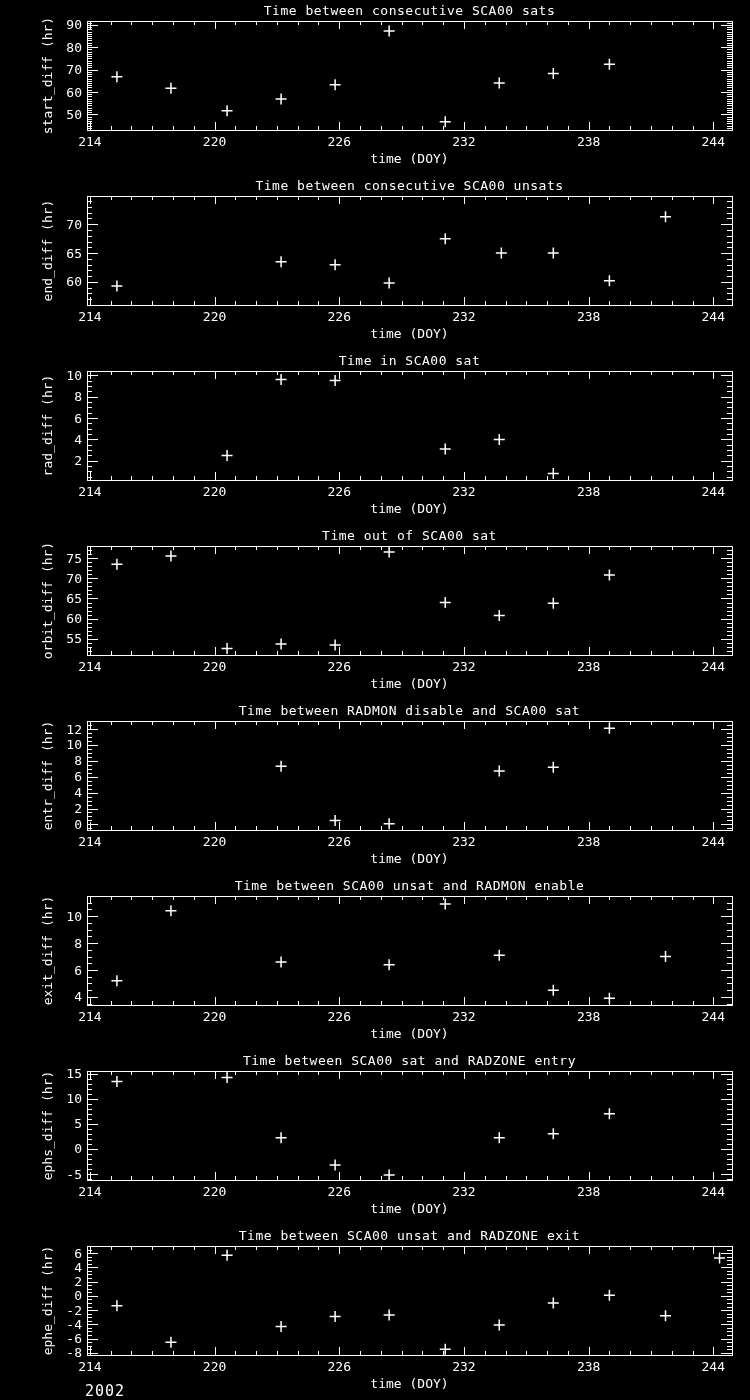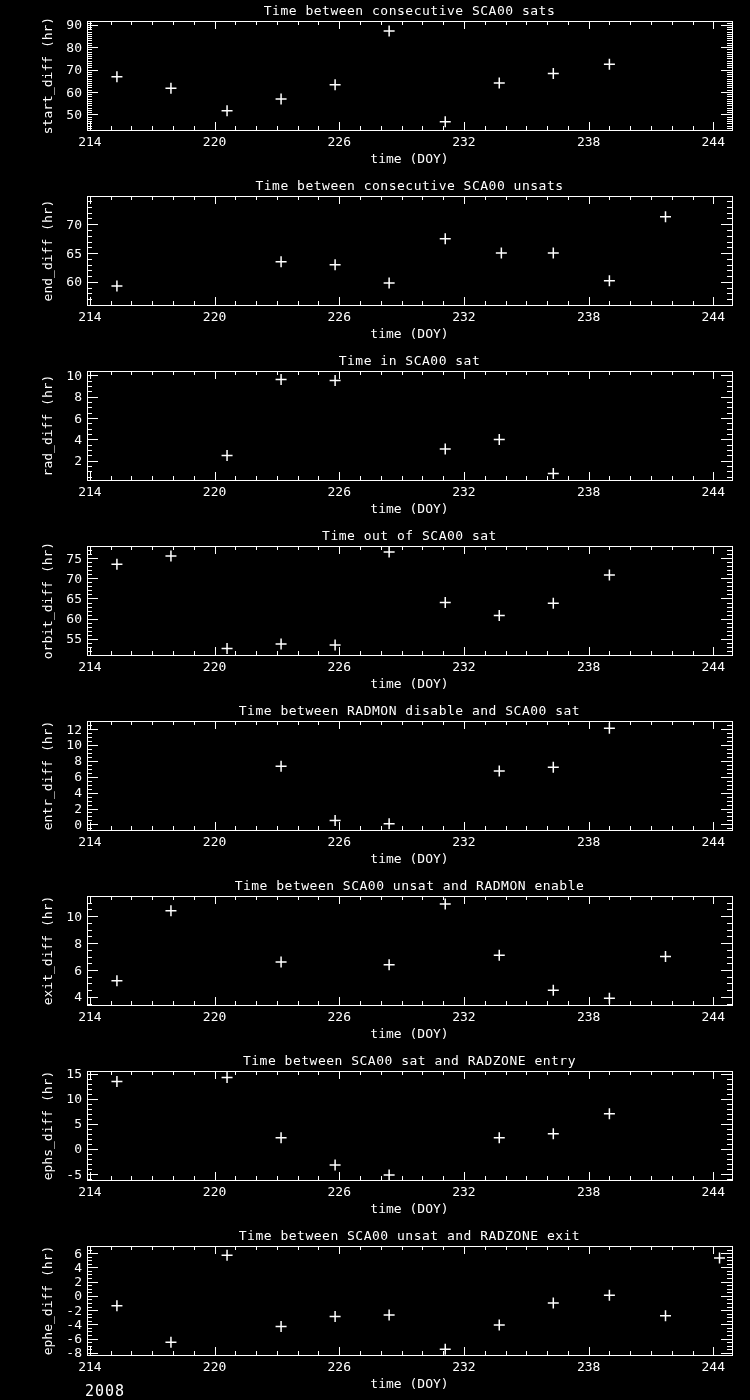--- a/index.html
+++ b/index.html
@@ -203,13 +203,13 @@
       <text x="463.9426546391751" y="146" text-anchor="middle">232</text>
       <text x="588.6204896907216" y="146" text-anchor="middle">238</text>
       <text x="713.2983247422679" y="146" text-anchor="middle">244</text>
       <text x="409.5" y="15" text-anchor="middle" class="title">Time between SCA00 unsat and RADZONE exit</text>
       <text x="409.5" y="163" text-anchor="middle">time (DOY)</text>
       <text x="52" y="75.5" text-anchor="middle" transform="rotate(-90 52 75.5)">ephe_diff (hr)</text>
       <path d="M111.4226804123711 80.84313725490196H122.4226804123711M116.9226804123711 75.34313725490196V86.34313725490196M165.44974226804112 117.17647058823529H176.44974226804112M170.94974226804112 111.67647058823529V122.67647058823529M221.55476804123674 30.26143790849673H232.55476804123674M227.05476804123674 24.76143790849673V35.76143790849673M275.58182989690675 101.5032679738562H286.58182989690675M281.08182989690675 96.0032679738562V107.0032679738562M329.60889175257734 91.52941176470588H340.60889175257734M335.10889175257734 86.02941176470588V97.02941176470588M383.63595360824735 90.10457516339869H394.63595360824735M389.13595360824735 84.60457516339869V95.60457516339869M439.74097938144297 124.30065359477123H450.74097938144297M445.24097938144297 118.80065359477123V129.80065359477123M493.76804123711304 100.078431372549H504.76804123711304M499.26804123711304 94.578431372549V105.578431372549M547.7951030927836 77.99346405228758H558.7951030927836M553.2951030927836 72.49346405228758V83.49346405228758M603.9001288659792 70.15686274509804H614.9001288659792M609.4001288659792 64.65686274509804V75.65686274509804M660.005154639175 90.81699346405227H671.005154639175M665.505154639175 85.31699346405227V96.31699346405227M714.0322164948454 33.1111111111111H725.0322164948454M719.5322164948454 27.6111111111111V38.6111111111111" stroke="#ffffff" stroke-width="1.5" fill="none"></path>
     </svg>
 </figure>
 
-<div id="footer-year">2008</div>
+<div id="footer-year">2002</div>
 
 </body></html>

